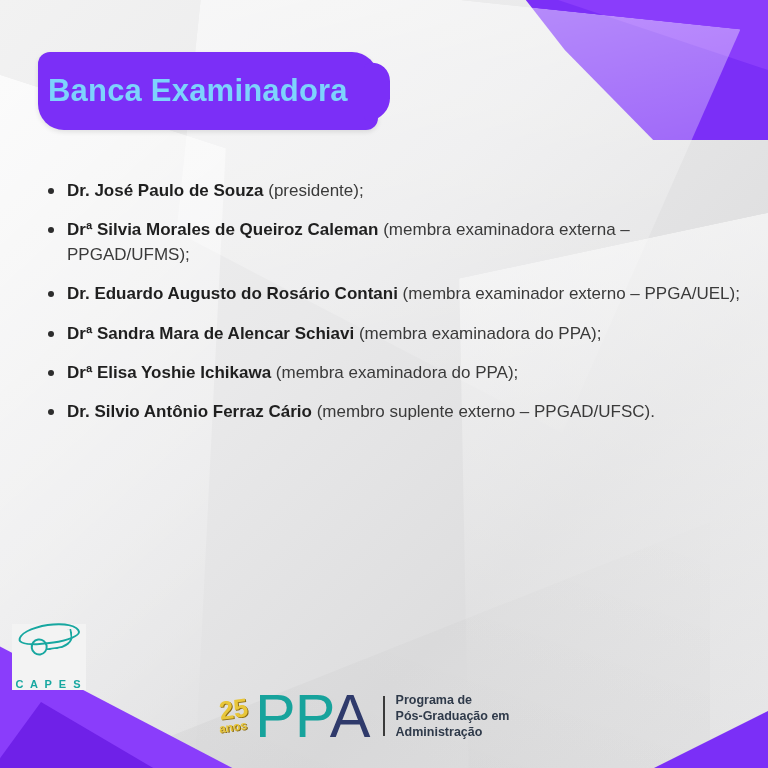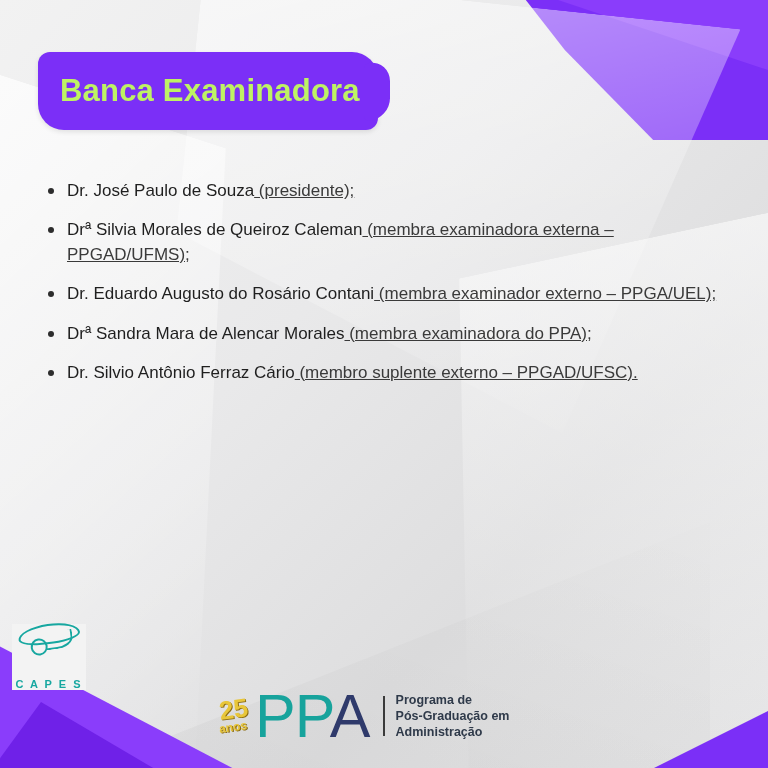--- a/index.html
+++ b/index.html
@@ -121,25 +121,25 @@
     top: 10px;
     width: 26px;
     height: 58px;
     background: #7b2ff7;
     border-radius: 6px 22px 22px 6px;
     transform: skewY(-6deg);
   }
   .title-text {
     position: relative;
     z-index: 2;
-    color: #bef264;
+    color: #7dd3fc;
     font-size: 31px;
     font-weight: bold;
     letter-spacing: 0.2px;
-    padding-left: 22px;
+    padding-left: 10px;
   }
 
   
   .members {
     position: absolute;
     top: 178px;
     left: 40px;
     width: 700px;
     margin: 0;
     padding: 0;
@@ -157,27 +157,26 @@
     content: "";
     position: absolute;
     left: 8px;
     top: 10px;
     width: 6px;
     height: 6px;
     border-radius: 50%;
     background: #2d2d2d;
   }
   .member-name {
-    font-weight: normal;
+    font-weight: bold;
     color: #1f1f1f;
   }
   .member-role {
     font-weight: normal;
     color: #3a3a3a;
-    text-decoration: underline;
   }
 
   
   .capes-logo {
     position: absolute;
     left: 12px;
     bottom: 78px;
     width: 74px;
     height: 66px;
     background: #f3f3f3;
@@ -302,21 +301,24 @@
     <li class="member-item">
       <span class="member-name">Dr. José Paulo de Souza</span><span class="member-role"> (presidente);</span>
     </li>
     <li class="member-item">
       <span class="member-name">Drª Silvia Morales de Queiroz Caleman</span><span class="member-role"> (membra examinadora externa – PPGAD/UFMS);</span>
     </li>
     <li class="member-item">
       <span class="member-name">Dr. Eduardo Augusto do Rosário Contani</span><span class="member-role"> (membra examinador externo – PPGA/UEL);</span>
     </li>
     <li class="member-item">
-      <span class="member-name">Drª Sandra Mara de Alencar Morales</span><span class="member-role"> (membra examinadora do PPA);</span>
+      <span class="member-name">Drª Sandra Mara de Alencar Schiavi</span><span class="member-role"> (membra examinadora do PPA);</span>
+    </li>
+    <li class="member-item">
+      <span class="member-name">Drª Elisa Yoshie Ichikawa</span><span class="member-role"> (membra examinadora do PPA);</span>
     </li>
     <li class="member-item">
       <span class="member-name">Dr. Silvio Antônio Ferraz Cário</span><span class="member-role"> (membro suplente externo – PPGAD/UFSC).</span>
     </li>
   </ul>
 
   <div class="capes-logo">
     <div class="capes-mark"></div>
     <div class="capes-text">C A P E S</div>
   </div>

